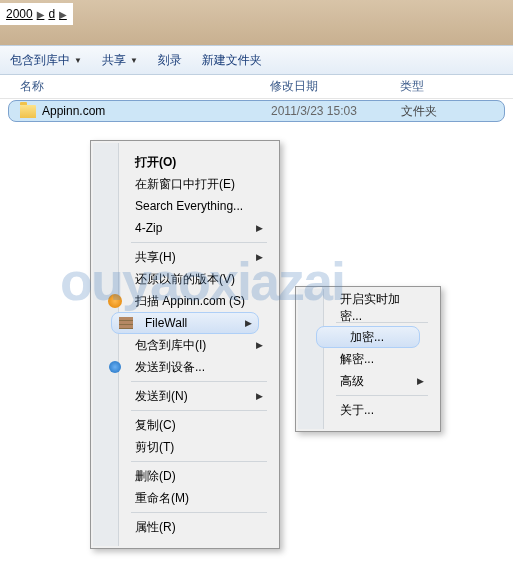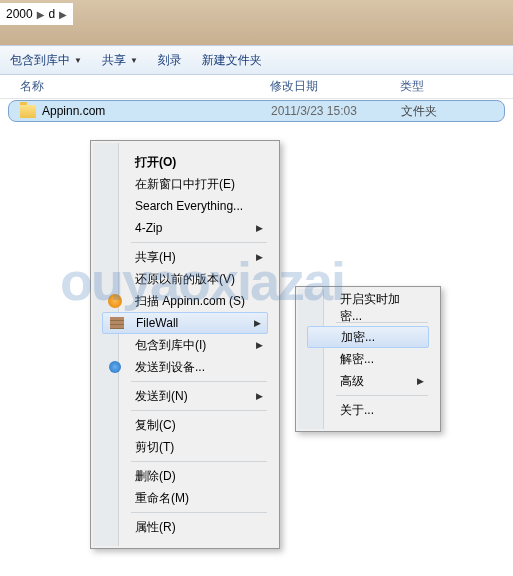--- a/index.html
+++ b/index.html
@@ -1,19 +1,19 @@
 <!DOCTYPE html>
 <html><head>
 <meta charset="utf-8">
 <style>
 * { margin: 0; padding: 0; box-sizing: border-box; font-family: "Microsoft YaHei", "Segoe UI", Tahoma, sans-serif; font-size: 12px; }
 body { width: 513px; height: 576px; background: #fff; overflow: hidden; position: relative; }
 
 .top-area { height: 45px; background: linear-gradient(#d8c4a8, #c8b090); position: relative; }
-.breadcrumb { position: absolute; top: 3px; left: 0; height: 22px; display: flex; align-items: center; background: #fff; padding: 0 4px; }
+.breadcrumb { position: absolute; top: 3px; left: 0; height: 22px; display: flex; align-items: center; background: #fff; padding: 0 4px; text-decoration: underline; }
 .breadcrumb span { padding: 0 2px; }
 .crumb-arrow { font-size: 10px; color: #555; padding: 0 4px; }
 
 .toolbar { height: 30px; background: linear-gradient(#f6f9fc, #e4edf7); border-top: 1px solid #c0d0e0; border-bottom: 1px solid #c0d0e0; display: flex; align-items: center; padding: 0 10px; gap: 20px; }
 .toolbar-item { color: #1a3e7a; cursor: default; display: flex; align-items: center; gap: 4px; }
 .tb-arrow { font-size: 8px; color: #333; }
 
 .columns { height: 24px; display: flex; align-items: center; border-bottom: 1px solid #e5e5e5; color: #3a5a8a; }
 .col-name { flex: 0 0 270px; padding-left: 20px; }
 .col-date { flex: 0 0 130px; }
@@ -28,21 +28,21 @@
 .file-date { flex: 0 0 130px; color: #666; }
 .file-type { flex: 1; color: #444; }
 
 .context-menu { position: absolute; background: #f0f0f0; border: 1px solid #979797; box-shadow: 3px 3px 6px rgba(0,0,0,0.25); padding: 10px; }
 .context-menu.main { top: 140px; left: 90px; width: 190px; }
 .context-menu.sub { top: 286px; left: 295px; width: 146px; }
 .menu-gutter { position: absolute; left: 2px; top: 2px; bottom: 2px; width: 26px; background: #e8ebee; border-right: 1px solid #d0d5da; }
 .menu-items { position: relative; }
 .menu-item { height: 22px; display: flex; align-items: center; padding-left: 34px; padding-right: 18px; position: relative; cursor: default; }
 .menu-item.bold { font-weight: bold; }
-.menu-item.hover { background: linear-gradient(#e8f0fa, #d0e0f5); border: 1px solid #aecff7; border-radius: 2px; margin: 0 1px; padding-left: 33px; }
+.menu-item.hover { background: linear-gradient(#e8f0fa, #d0e0f5); border: 1px solid #aecff7; border-radius: 8px; margin: 0 10px; padding-left: 33px; }
 .menu-sep { height: 1px; background: #d0d5da; margin: 3px 2px 3px 30px; }
 .submenu-arrow { position: absolute; right: 6px; font-size: 9px; color: #333; }
 .menu-icon { position: absolute; left: 6px; width: 16px; height: 16px; display: flex; align-items: center; justify-content: center; }
 .ico-orange { width: 14px; height: 14px; border-radius: 50%; background: radial-gradient(#ffb84d, #e08000); }
 .ico-wall { width: 14px; height: 12px; background: repeating-linear-gradient(#b58863 0 3px, #8b6f47 3px 4px); }
 .ico-blue { width: 12px; height: 12px; border-radius: 50%; background: radial-gradient(#6ab0f3, #1e6fc0); }
 
 .watermark { position: absolute; top: 250px; left: 60px; font-size: 54px; font-weight: bold; color: rgba(82, 134, 192, 0.28); letter-spacing: -2px; pointer-events: none; font-family: Arial, sans-serif; }
 </style>
 </head>

